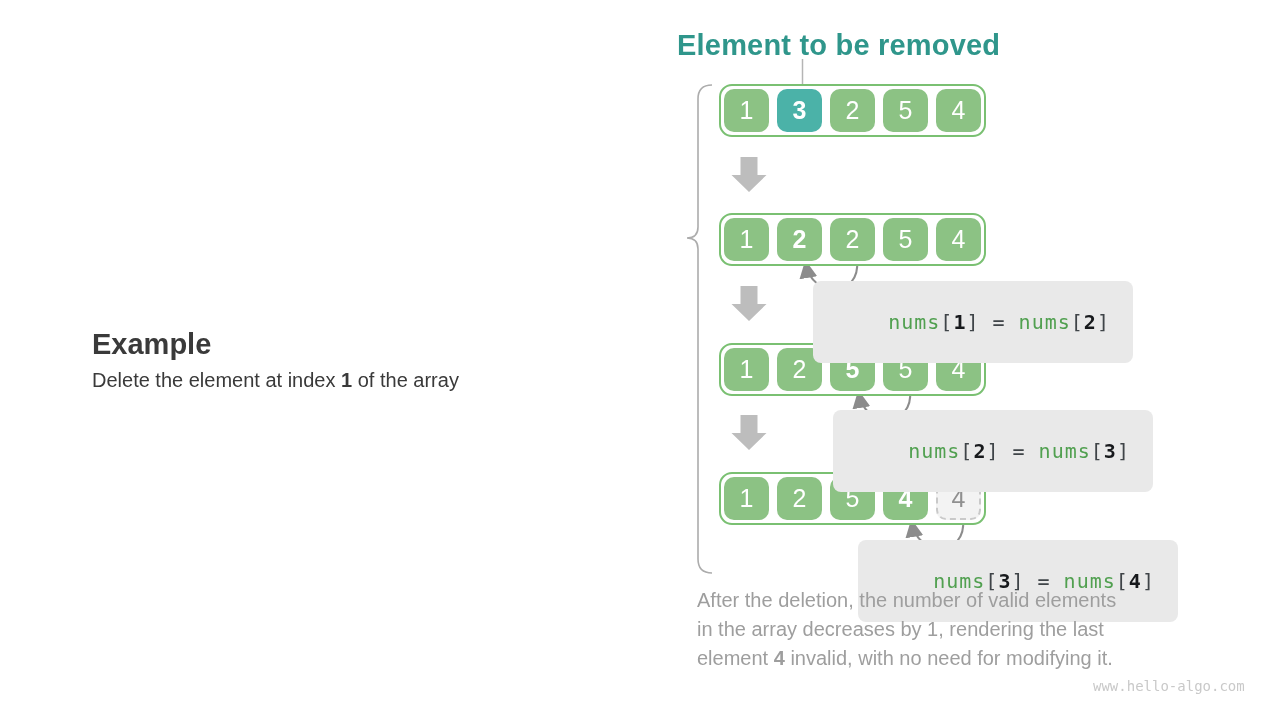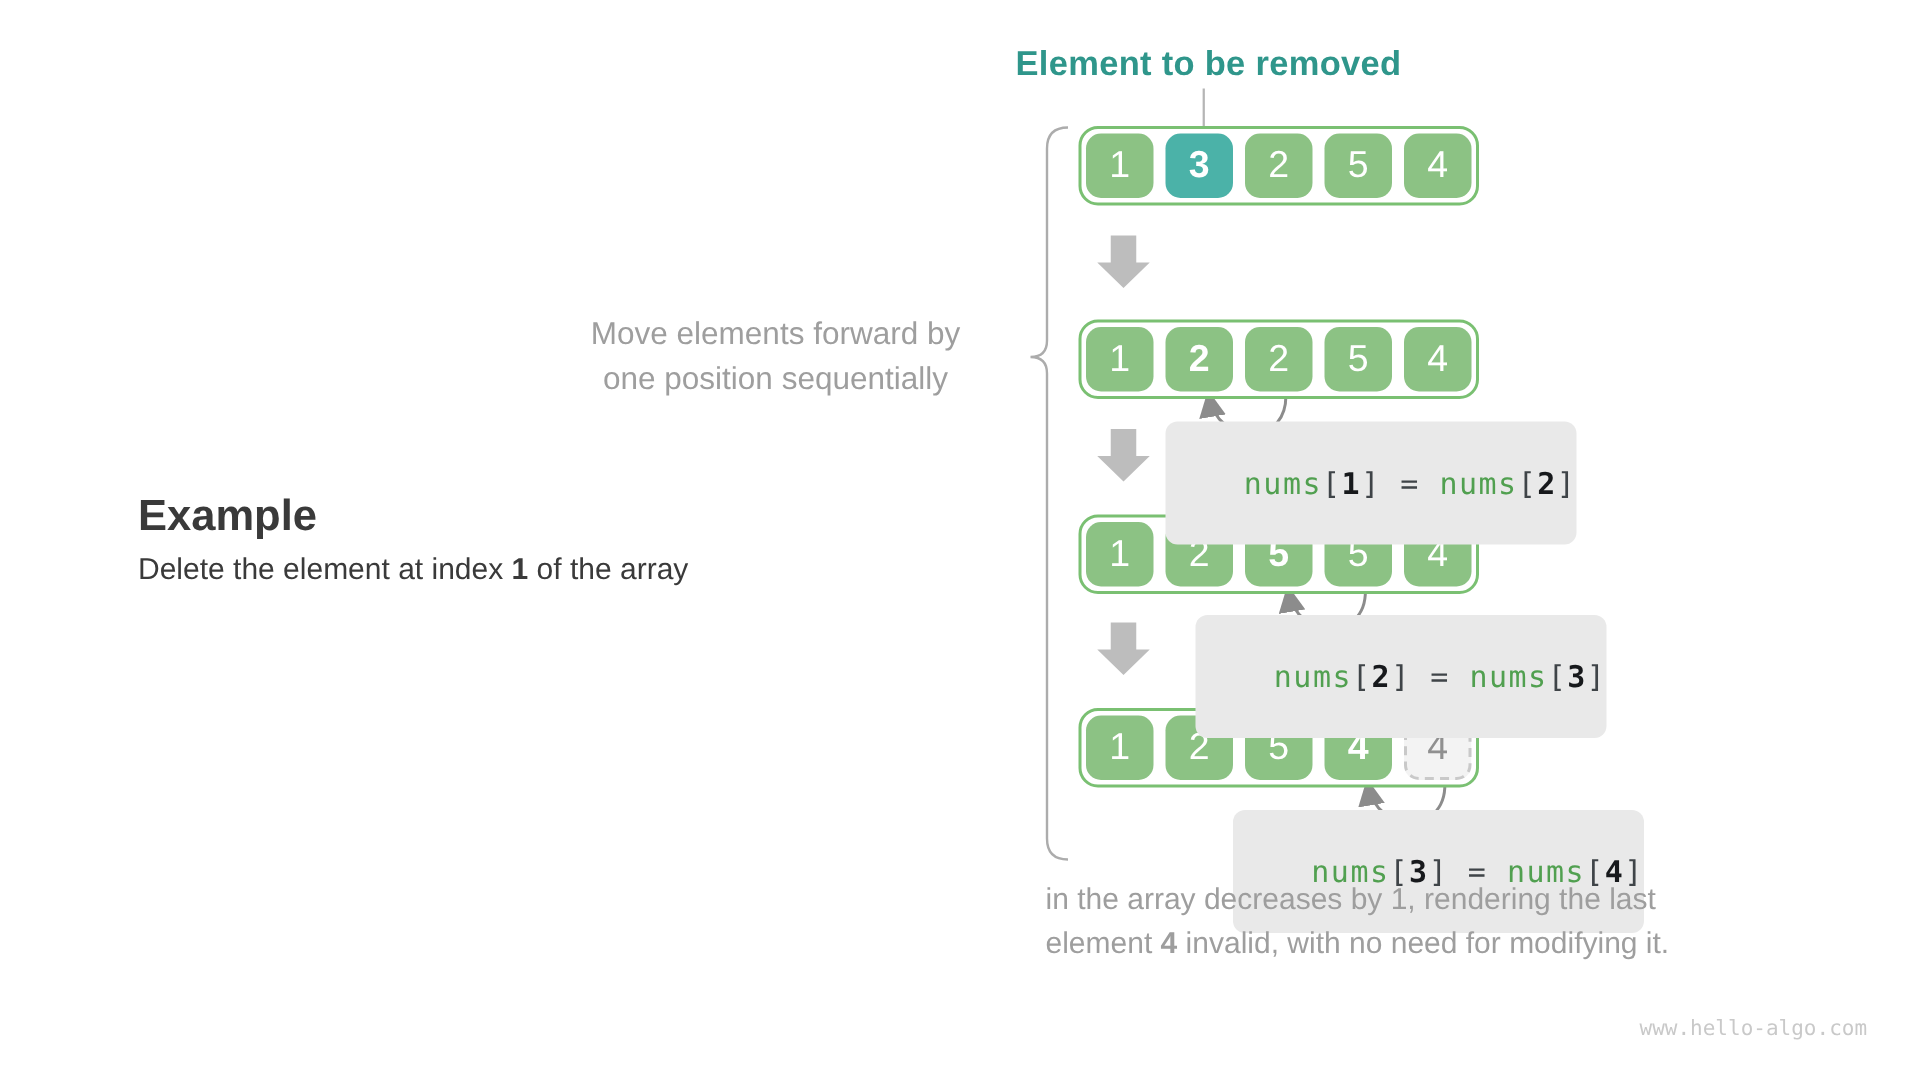--- a/index.html
+++ b/index.html
@@ -4,21 +4,21 @@
 <style>
   html,body{margin:0;padding:0;background:#ffffff;}
   .canvas{
     position:relative;width:1280px;height:720px;background:#ffffff;overflow:hidden;
     font-family:"Liberation Sans",sans-serif;
   }
   .abs{position:absolute;}
   
   .removed-title{
     left:677px;top:29px;
-    font-size:23px;font-weight:700;color:#2F968B;letter-spacing:.2px;
+    font-size:29px;font-weight:700;color:#2F968B;letter-spacing:.2px;
   }
   
   .overlay{left:0;top:0;width:1280px;height:720px;pointer-events:none;}
   
   .array-row{
     left:719px;
     display:inline-flex;gap:8px;padding:3px;
     border:2px solid #7AC072;border-radius:13px;background:#ffffff;
     box-sizing:border-box;
   }
@@ -29,24 +29,24 @@
     font-size:25px;font-weight:500;box-sizing:border-box;
   }
   .cell.hl{background:#4BB2A8;font-weight:700;}
   .cell.dst{font-weight:700;}
   .cell.ghost{
     background:#F3F3F3;border:2px dashed #C9C9C9;color:#909090;font-weight:500;
   }
   
   .code{
     background:#E9E9E9;border-radius:8px;
-    padding:5px 0;
+    padding:5px 23px;
     font-family:"DejaVu Sans Mono",monospace;
     font-size:20px;line-height:24px;letter-spacing:1px;
-    white-space:pre;color:#3F4448;
+    white-space:pre;color:#3F4448;margin-left:36px;
   }
   .code .g{color:#51A050;}
   .code .d{color:#3F4448;}
   .code .b{color:#17191C;font-weight:700;}
   
   .move-note{
     left:357px;top:208px;width:320px;
     text-align:center;color:#9E9E9E;
     font-size:21px;line-height:30px;
   }
@@ -124,28 +124,25 @@
   <div class="abs code" style="left:777px;top:281px">
     <span class="g">nums</span><span class="d">[</span><span class="b">1</span><span class="d">]</span><span class="d"> = </span><span class="g">nums</span><span class="d">[</span><span class="b">2</span><span class="d">]</span>
   </div>
   <div class="abs code" style="left:797px;top:410px">
     <span class="g">nums</span><span class="d">[</span><span class="b">2</span><span class="d">]</span><span class="d"> = </span><span class="g">nums</span><span class="d">[</span><span class="b">3</span><span class="d">]</span>
   </div>
   <div class="abs code" style="left:822px;top:540px">
     <span class="g">nums</span><span class="d">[</span><span class="b">3</span><span class="d">]</span><span class="d"> = </span><span class="g">nums</span><span class="d">[</span><span class="b">4</span><span class="d">]</span>
   </div>
 
-  <div class="abs move-note">
-    <div>Move elements forward by</div>
-    <div>one position sequentially</div>
-  </div>
 
   <div class="abs example-heading">Example</div>
   <div class="abs example-body"><span>Delete the element at index </span><b>1</b><span> of the array</span></div>
 
   <div class="abs after-note">
+    <div>After the deletion, the number of valid elements</div>
     <div>in the array decreases by 1, rendering the last</div>
     <div><span>element </span><b>4</b><span> invalid, with no need for modifying it.</span></div>
   </div>
 
   <div class="abs watermark">www.hello-algo.com</div>
 
 </div>
 
 </body></html>

